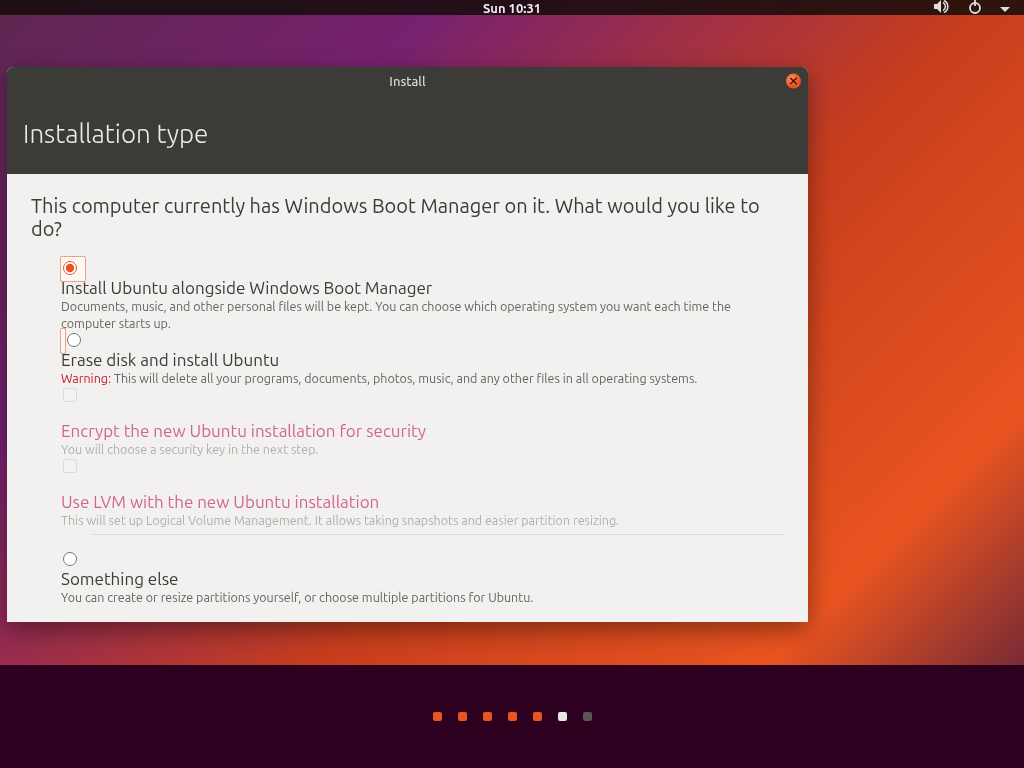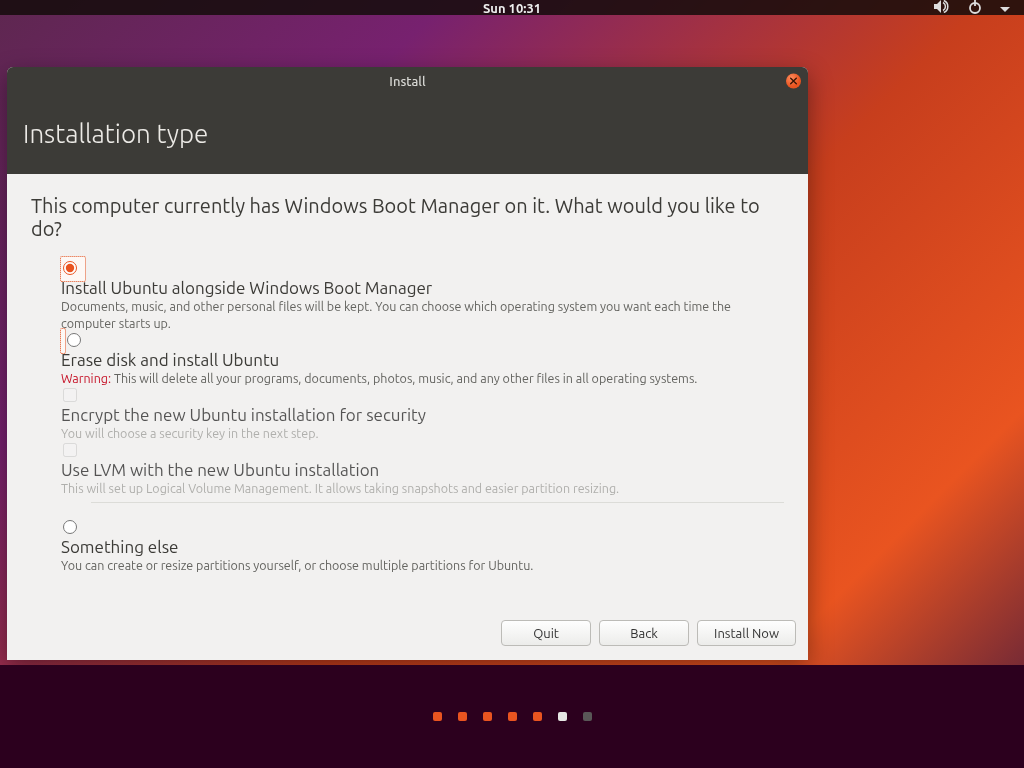--- a/index.html
+++ b/index.html
@@ -113,21 +113,21 @@
       top: 4px;
       width: 14px;
       height: 14px;
       accent-color: #e95420;
     }
     .opt.disabled { opacity: 0.65; }
     .opt-title {
       font-size: 17px;
       color: #3c3b37;
     }
-    .opt.disabled .opt-title { color: #000000; }
+    .opt.disabled .opt-title { color: #be185d; margin-top: 16px; }
     .opt-desc {
       font-size: 12.5px;
       color: #646460;
       line-height: 1.35;
       margin-top: 1px;
     }
     .opt.disabled .opt-desc { color: #8c8c88; }
     .warn { color: #c7162b; font-weight: normal; }
     .divider {
       border: none;
@@ -243,25 +243,20 @@
 
       <label class="opt">
         <input type="radio" name="installtype" style="">
         <div class="opt-title">Something else</div>
         <div class="opt-desc">You can create or resize partitions yourself, or choose multiple partitions for Ubuntu.</div>
       </label>
 
     </div>
   </div>
 
-  <div class="footer">
-    <button class="btn">Quit</button>
-    <button class="btn">Back</button>
-    <button class="btn">Install Now</button>
-  </div>
 </div>
 
 <div class="dots-area">
   <div class="dot active"></div>
   <div class="dot active"></div>
   <div class="dot active"></div>
   <div class="dot active"></div>
   <div class="dot active"></div>
   <div class="dot current"></div>
   <div class="dot pending"></div>

